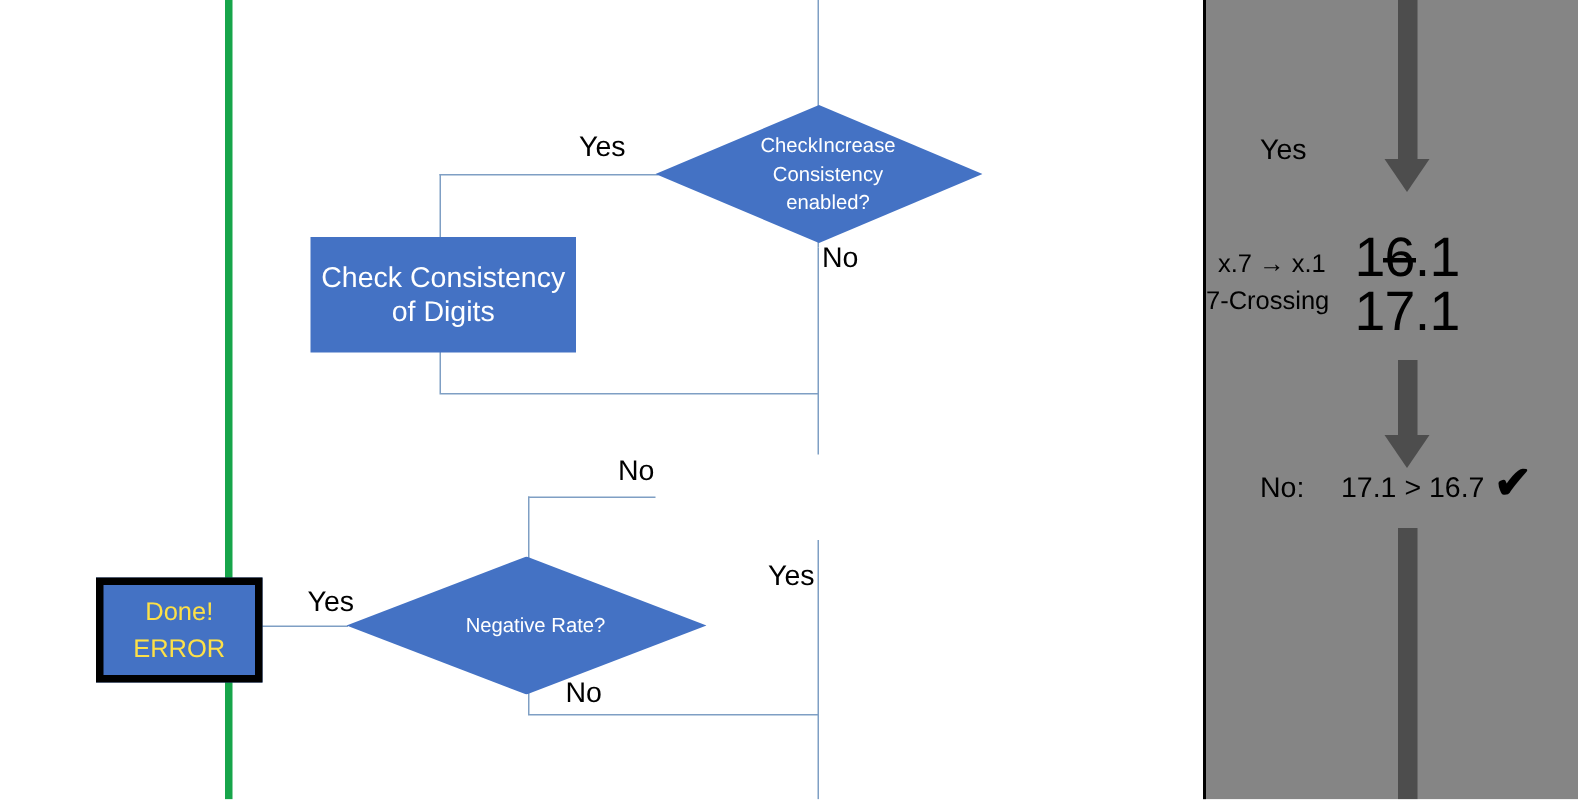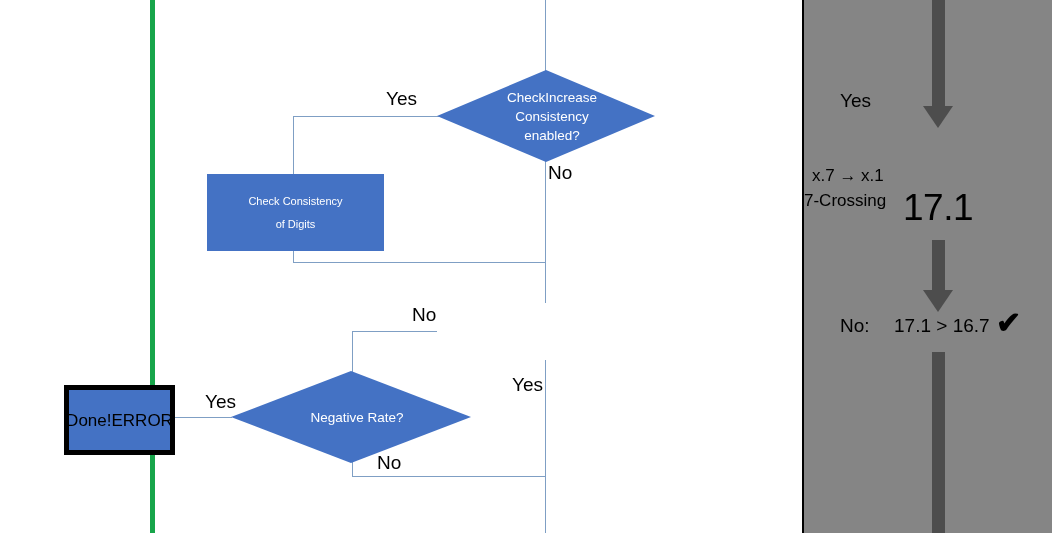--- a/index.html
+++ b/index.html
@@ -54,34 +54,33 @@
   }
 
   .proc-box {
     position: absolute;
     background: #4472c4;
     color: #ffffff;
     display: flex;
     align-items: center;
     justify-content: center;
     text-align: center;
-    font-size: 11px;
+    font-size: 19px;
     line-height: 23px;
     z-index: 4;
     white-space: pre-line;
-    margin-top: 16px;
   }
 
   .term-box {
     position: absolute;
     background: #4472c4;
     border: 5px solid #000000;
-    color: #000000;
+    color: #fde047;
     display: flex;
-    flex-direction: row;
+    flex-direction: column;
     align-items: center;
     justify-content: center;
     text-align: center;
     font-size: 17px;
     line-height: 25px;
     z-index: 7;
   }
 
   .edge-label {
     position: absolute;
@@ -214,20 +213,23 @@
   <div class="gray-panel" style="left:802px; top:0px; width:250px; height:533px;">
 
     <div class="arrow-shaft" style="left:128px; top:0px; width:13px; height:108px;"></div>
     <div class="arrow-head" style="left:119px; top:106px;"></div>
 
     <div class="panel-text mid-lbl" style="left:36px; top:90px;">Yes</div>
 
     <div class="panel-text small-lbl" style="left:8px; top:165px;">x.7 → x.1</div>
     <div class="panel-text small-lbl" style="left:0px; top:190px;">7-Crossing</div>
 
+    <div class="panel-text big-num" style="left:99px; top:152px;">
+      <span>1</span><span class="strike-digit">6</span><span>.1</span>
+    </div>
     <div class="panel-text big-num" style="left:99px; top:188px;">17.1</div>
 
     <div class="arrow-shaft" style="left:128px; top:240px; width:13px; height:52px;"></div>
     <div class="arrow-head" style="left:119px; top:290px;"></div>
 
     <div class="panel-text mid-lbl" style="left:36px; top:315px;">No:</div>
     <div class="panel-text mid-lbl" style="left:90px; top:315px;">17.1 &gt; 16.7</div>
     <div class="panel-text checkmark" style="left:192px; top:308px;">✔</div>
 
     <div class="arrow-shaft" style="left:128px; top:352px; width:13px; height:181px;"></div>

